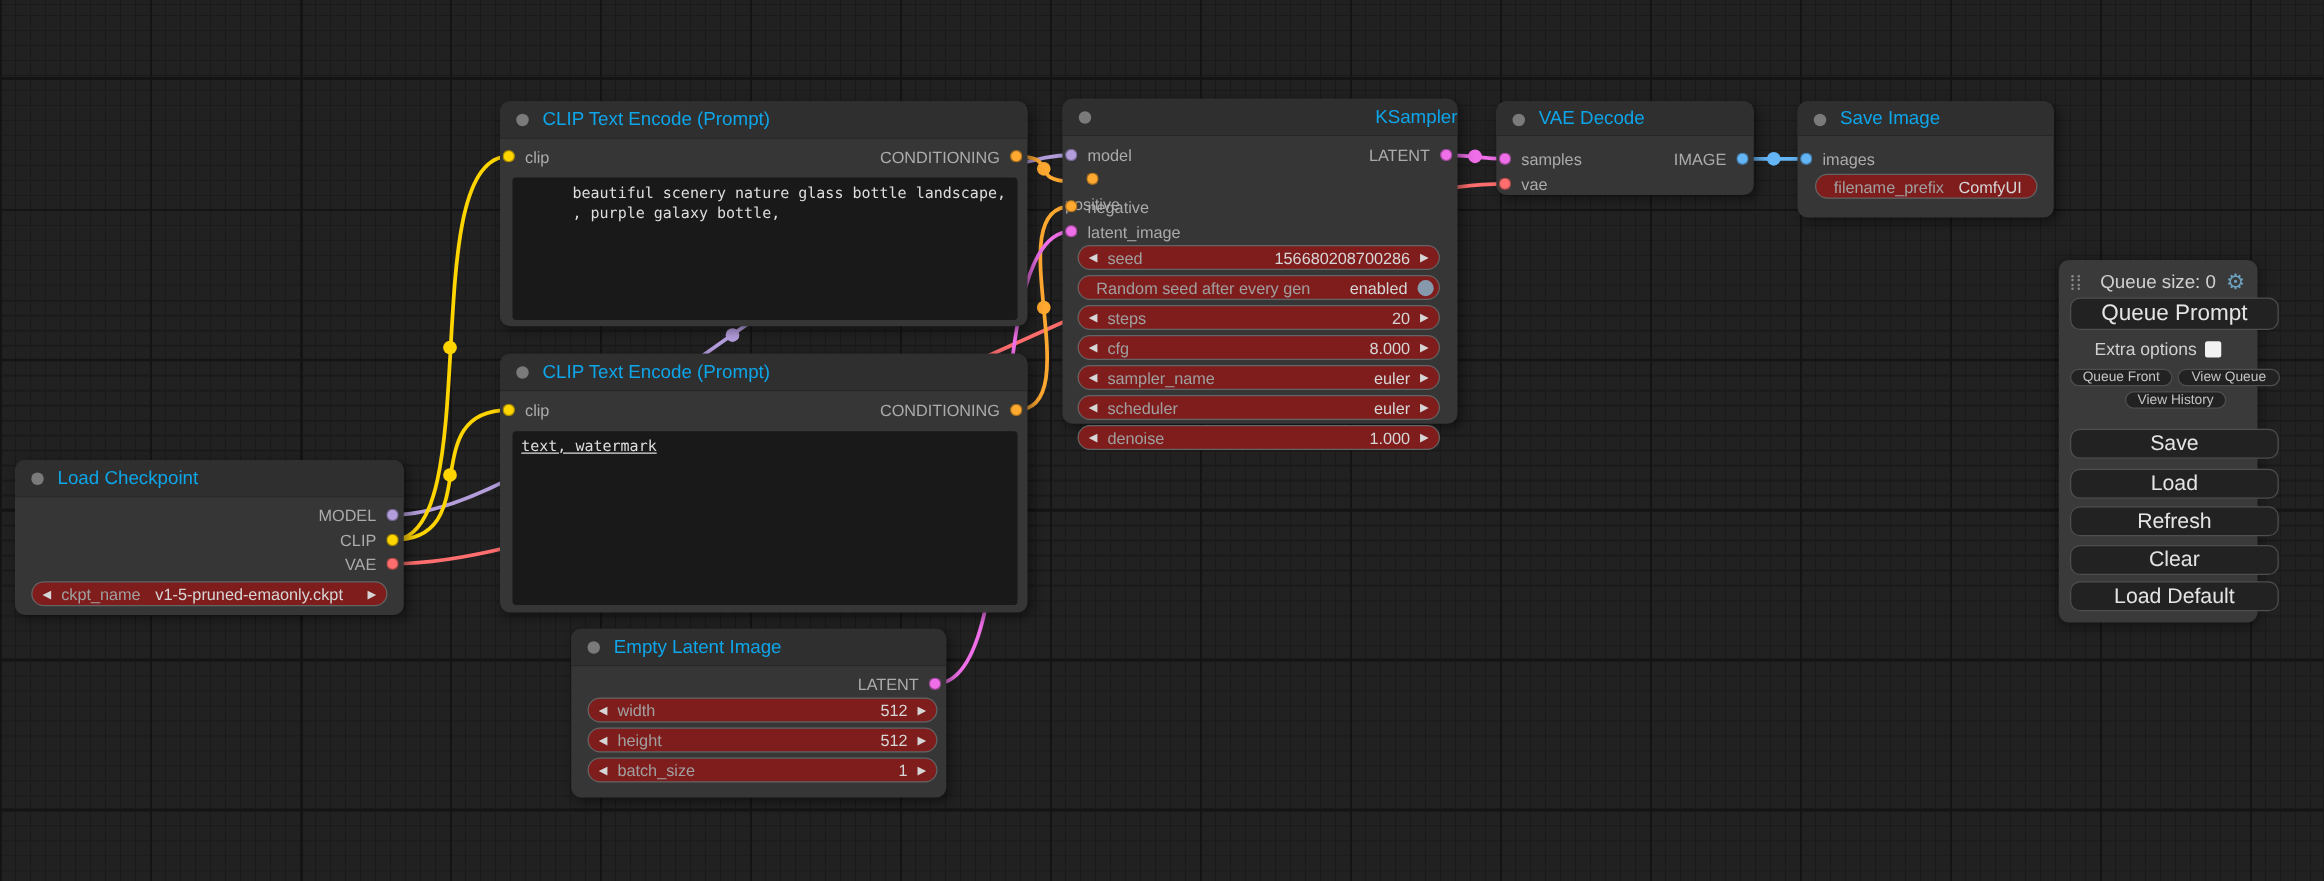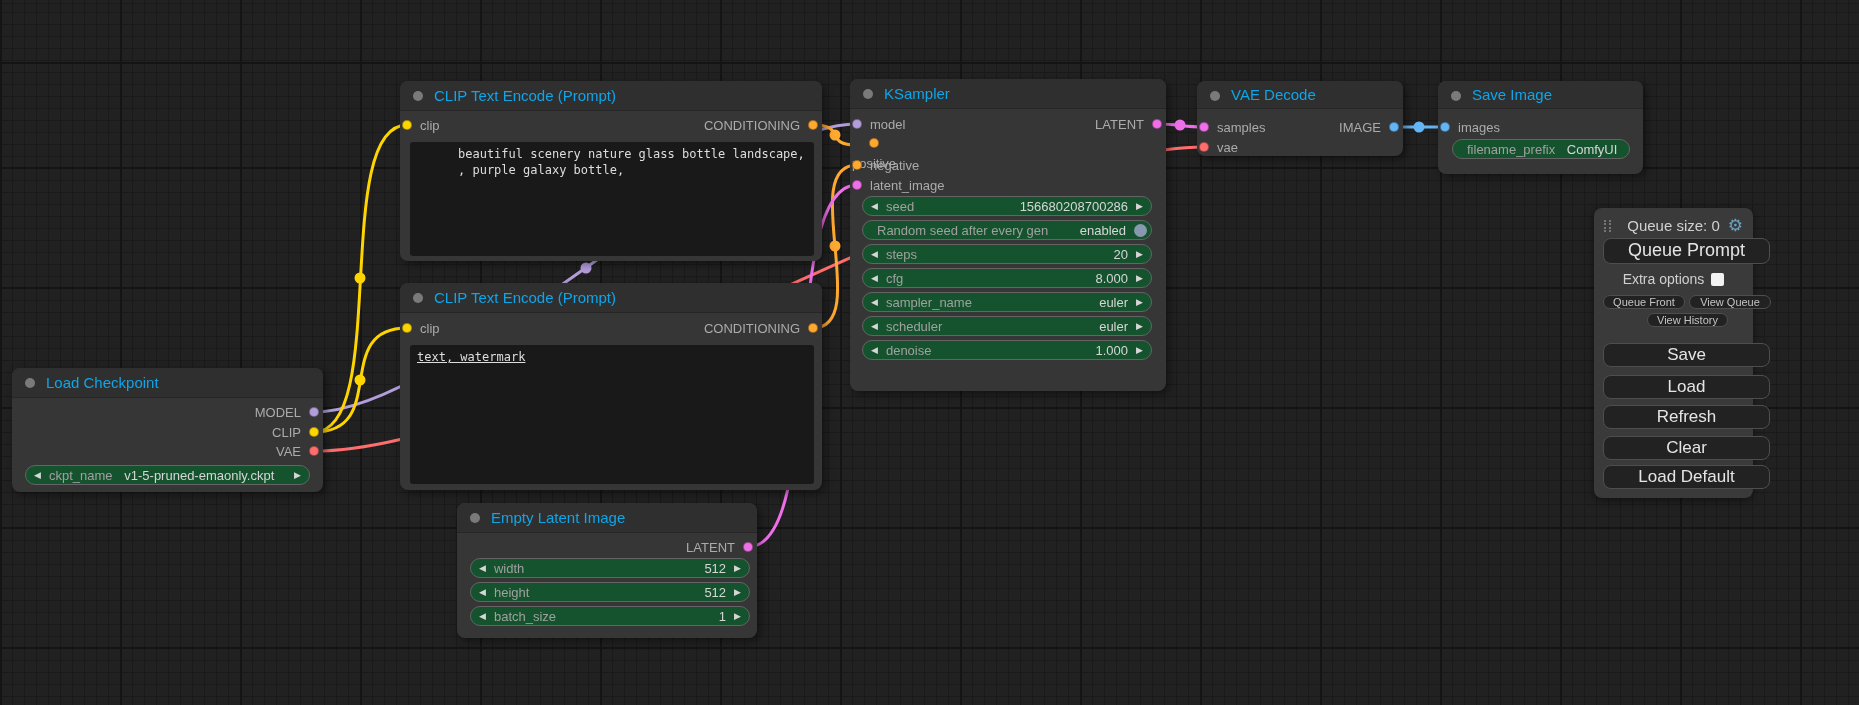--- a/index.html
+++ b/index.html
@@ -23,33 +23,33 @@
         border-radius:8px 8px 0 0;border-bottom:1px solid #262626;color:#0ea5e9;
         font-size:15px;line-height:30px;padding-left:34px;box-sizing:border-box;}
   .ndot{position:absolute;left:13px;top:10px;width:10px;height:10px;border-radius:50%;
         background:#7a7a7a;}
   .slot{position:absolute;height:14px;display:flex;align-items:center;gap:8px;
         font-size:13px;color:#ababab;white-space:nowrap;}
   .slot.in{left:2px;}
   .slot.out{right:4px;flex-direction:row-reverse;}
   .sdot{width:10px;height:10px;border-radius:50%;border:1px solid rgba(0,0,0,.35);
         box-sizing:border-box;flex:0 0 auto;}
-  .widget{position:absolute;height:20px;background:#14532d;border:1px solid #646464;
+  .widget{position:absolute;height:20px;background:#7f1d1d;border:1px solid #646464;
         border-radius:10px;display:flex;align-items:center;font-size:13px;color:#a0a0a0;
         box-sizing:border-box;white-space:nowrap;}
   .widget .arr{color:#d6d6d6;font-size:9px;padding:0 8px;line-height:18px;}
   .widget .wvalue{margin-left:auto;color:#d6d6d6;}
   .widget .wvalue.center{margin:0 auto;}
   .widget .pad{padding-left:14px;}
   .toggle-circle{width:13px;height:13px;border-radius:50%;margin:0 4px 0 8px;flex:0 0 auto;}
   .ta{position:absolute;background:#191919;border-radius:3px;color:#dedede;
         font-family:"DejaVu Sans Mono",monospace;font-size:12px;line-height:1.35;
         padding:4px 7px;white-space:pre-wrap;box-sizing:border-box;overflow:hidden;}
 
-  .panel{position:absolute;left:1594px;top:208px;width:159px;height:290px;background:#3a3a3a;
+  .panel{position:absolute;left:1647px;top:208px;width:159px;height:290px;background:#3a3a3a;
         border-radius:8px;box-shadow:0 2px 10px rgba(0,0,0,.5);}
   .phead{position:absolute;top:8px;left:0;right:0;height:20px;}
   .drag-dots{position:absolute;left:9px;top:3px;width:9px;height:14px;display:grid;
         grid-template-columns:repeat(2,1fr);grid-template-rows:repeat(4,1fr);}
   .drag-dots i{width:2px;height:2px;border-radius:50%;background:#8a8a8a;margin:auto;}
   .qsize{position:absolute;left:0;right:0;text-align:center;color:#d0d0d0;font-size:15px;line-height:20px;}
   .gear{position:absolute;right:10px;top:0px;font-size:17px;line-height:20px;}
   .bigbtn{position:absolute;left:9px;width:167px;height:24px;background:#222;
         border:1px solid #4e4e4e;border-radius:8px;color:#e4e4e4;font-size:17px;
         text-align:center;line-height:21px;box-sizing:border-box;cursor:pointer;}
@@ -166,21 +166,21 @@
       <span class="arr">▶</span>
     </div>
     <div class="widget" style="left:13px;top:103px;width:280px;">
       <span class="arr">◀</span>
       <span>batch_size</span>
       <span class="wvalue">1</span>
       <span class="arr">▶</span>
     </div>
   </div>
 
-  <div class="node" style="left:850px;top:79px;width:316px;height:312px;">
+  <div class="node" style="left:850px;top:79px;width:316px;height:260px;text-align:right;">
     <div class="ntitle">
       <span class="ndot"></span>
       <span>KSampler</span>
     </div>
     <div class="slot in" style="top:38px;">
       <span class="sdot" style="background-color: rgb(179, 157, 219);"></span>
       <span>model</span>
     </div>
     <div class="slot in" style="top:59px;flex-direction:column;">
       <span class="sdot" style="background-color: rgb(255, 169, 49);"></span>

